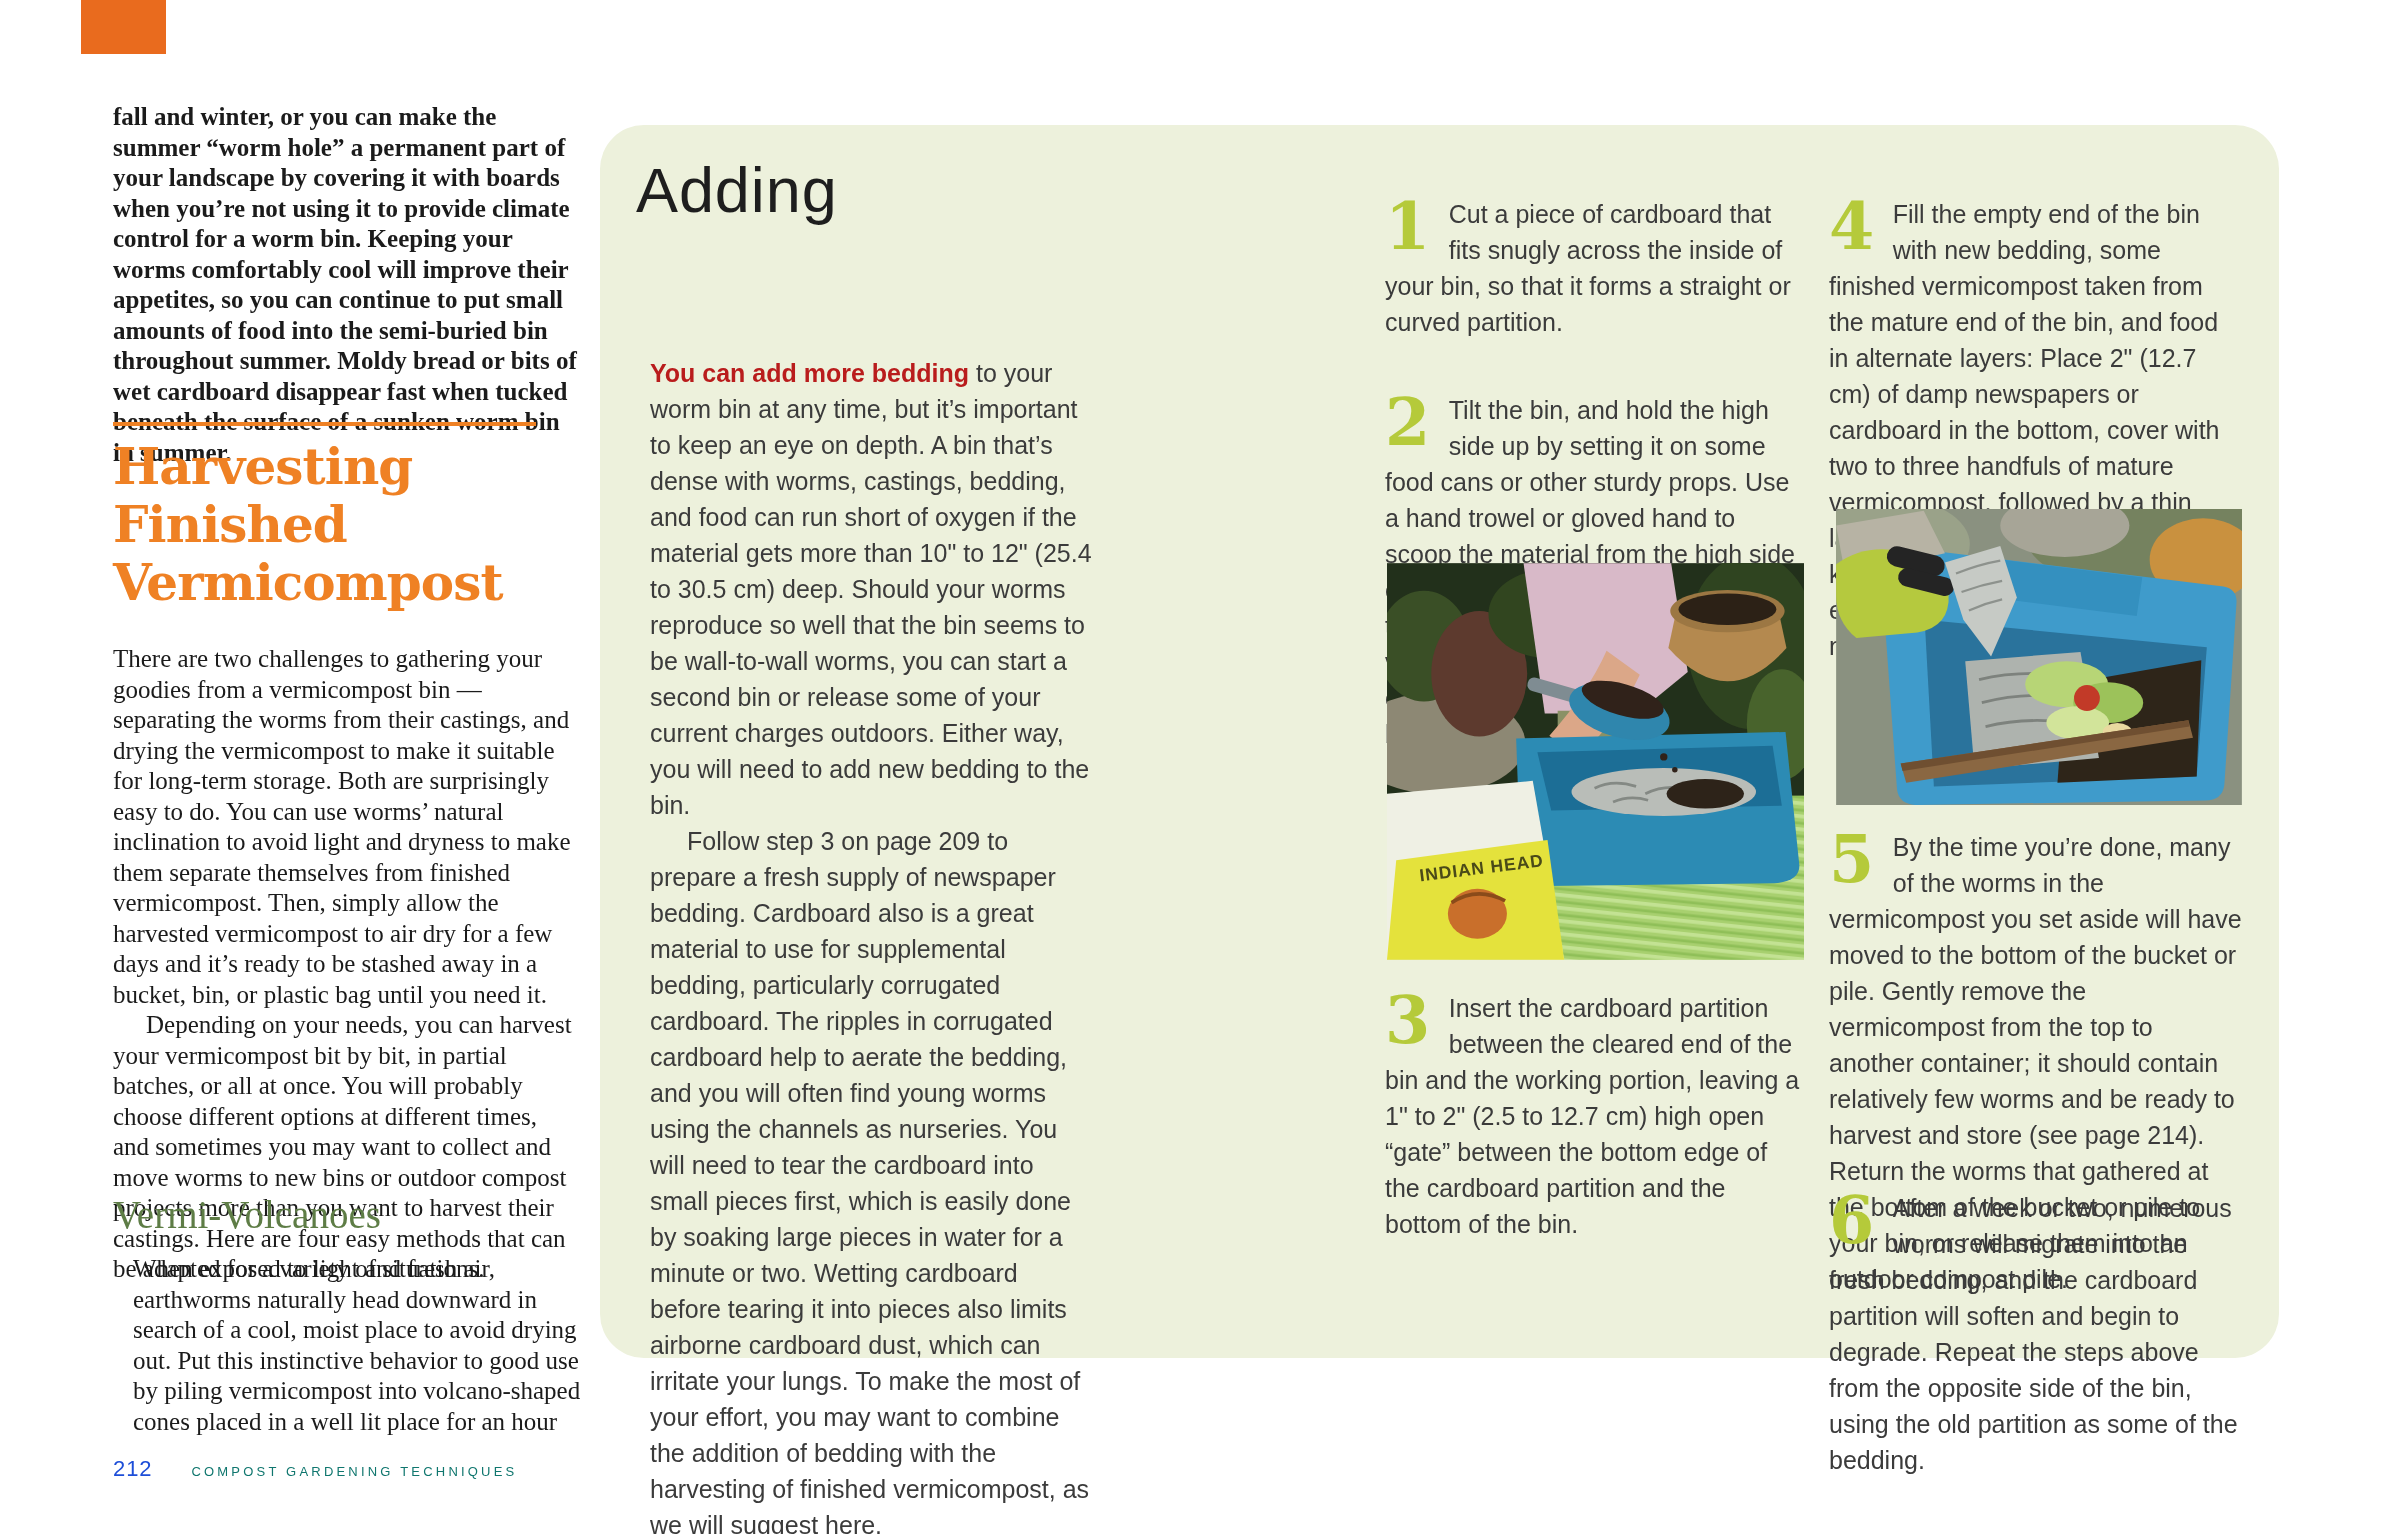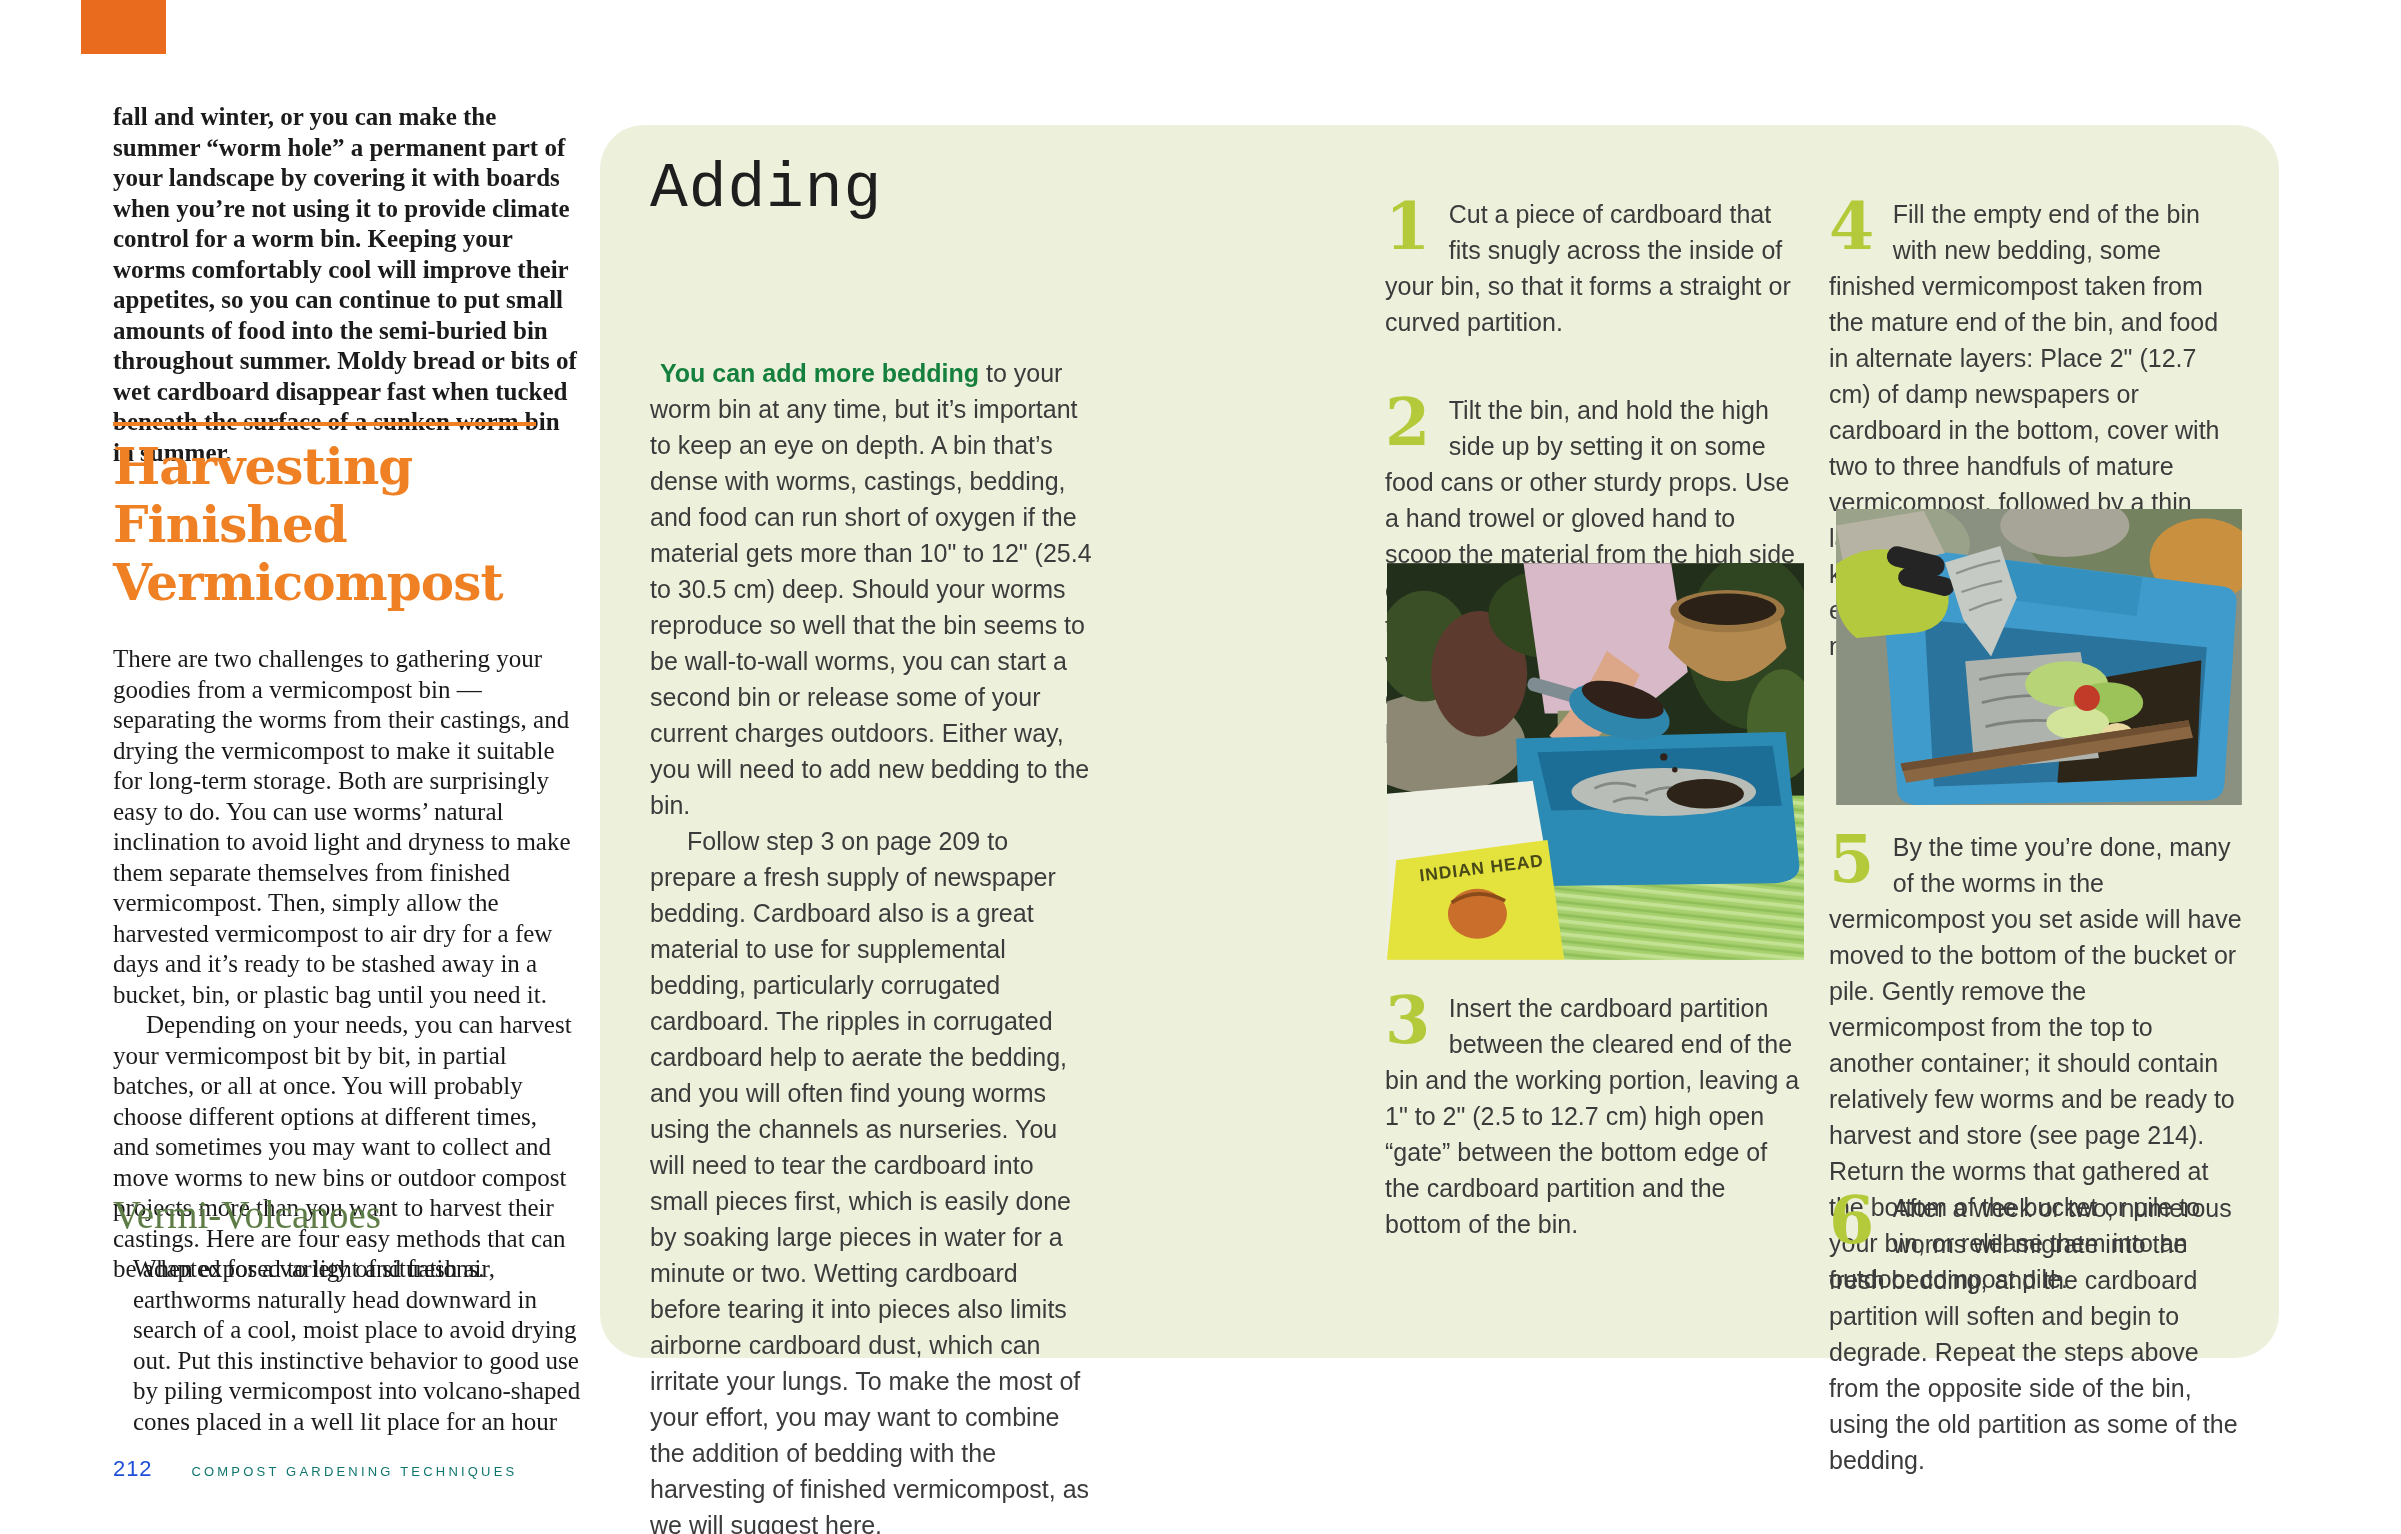--- a/index.html
+++ b/index.html
@@ -22,30 +22,30 @@
 
   
   .footer{display:flex;align-items:baseline;gap:39px;font-family:"Liberation Sans",sans-serif;}
   .footer .pagenum{font-size:22px;color:#1d4ed8;letter-spacing:0.9px;}
   .footer .flabel{font-size:13px;color:#0f766e;letter-spacing:3.2px;}
   .footer-left{left:113px;top:1456px;}
   .footer-right{top:1456px;right:122px;}
 
   
   .greenbox{left:600px;top:125px;width:1679px;height:1233px;background:#edf1dc;border-radius:44px;}
-  .feat-title{left:650px;top:153px;font-family:Liberation Mono, monospace;font-weight:400;
+  .feat-title{left:636px;top:153px;font-family:Liberation Sans, sans-serif;font-weight:400;
               font-size:63px;line-height:74px;letter-spacing:0.9px;}
   .feat-title .t1{color:#1e1e1e;display:block;}
   .feat-title .t2{color:#f58220;display:block;}
 
   .sans-copy{font-family:"Liberation Sans",sans-serif;font-size:25px;line-height:36px;color:#3b3b3b;}
   .introcol{left:650px;top:355px;width:445px;}
   .introcol p{margin:0;}
   .introcol p.indent{text-indent:37px;}
-  .introcol strong{color:#15803d;margin-left:10px;}
+  .introcol strong{color:#b91c1c;}
 
   .step{font-family:"Liberation Sans",sans-serif;font-size:25px;line-height:36px;color:#3b3b3b;}
   .step .num{float:left;font-family:"DejaVu Serif",serif;font-weight:bold;
              font-size:65px;line-height:57px;color:#b5ca3a;margin:1.8px 18.5px 5.5px 0;}
 
   .colA{left:1385px;width:417px;}
   .colB{left:1829px;width:414px;}
 
   .photo{overflow:hidden;}
   .photo svg{display:block;}

